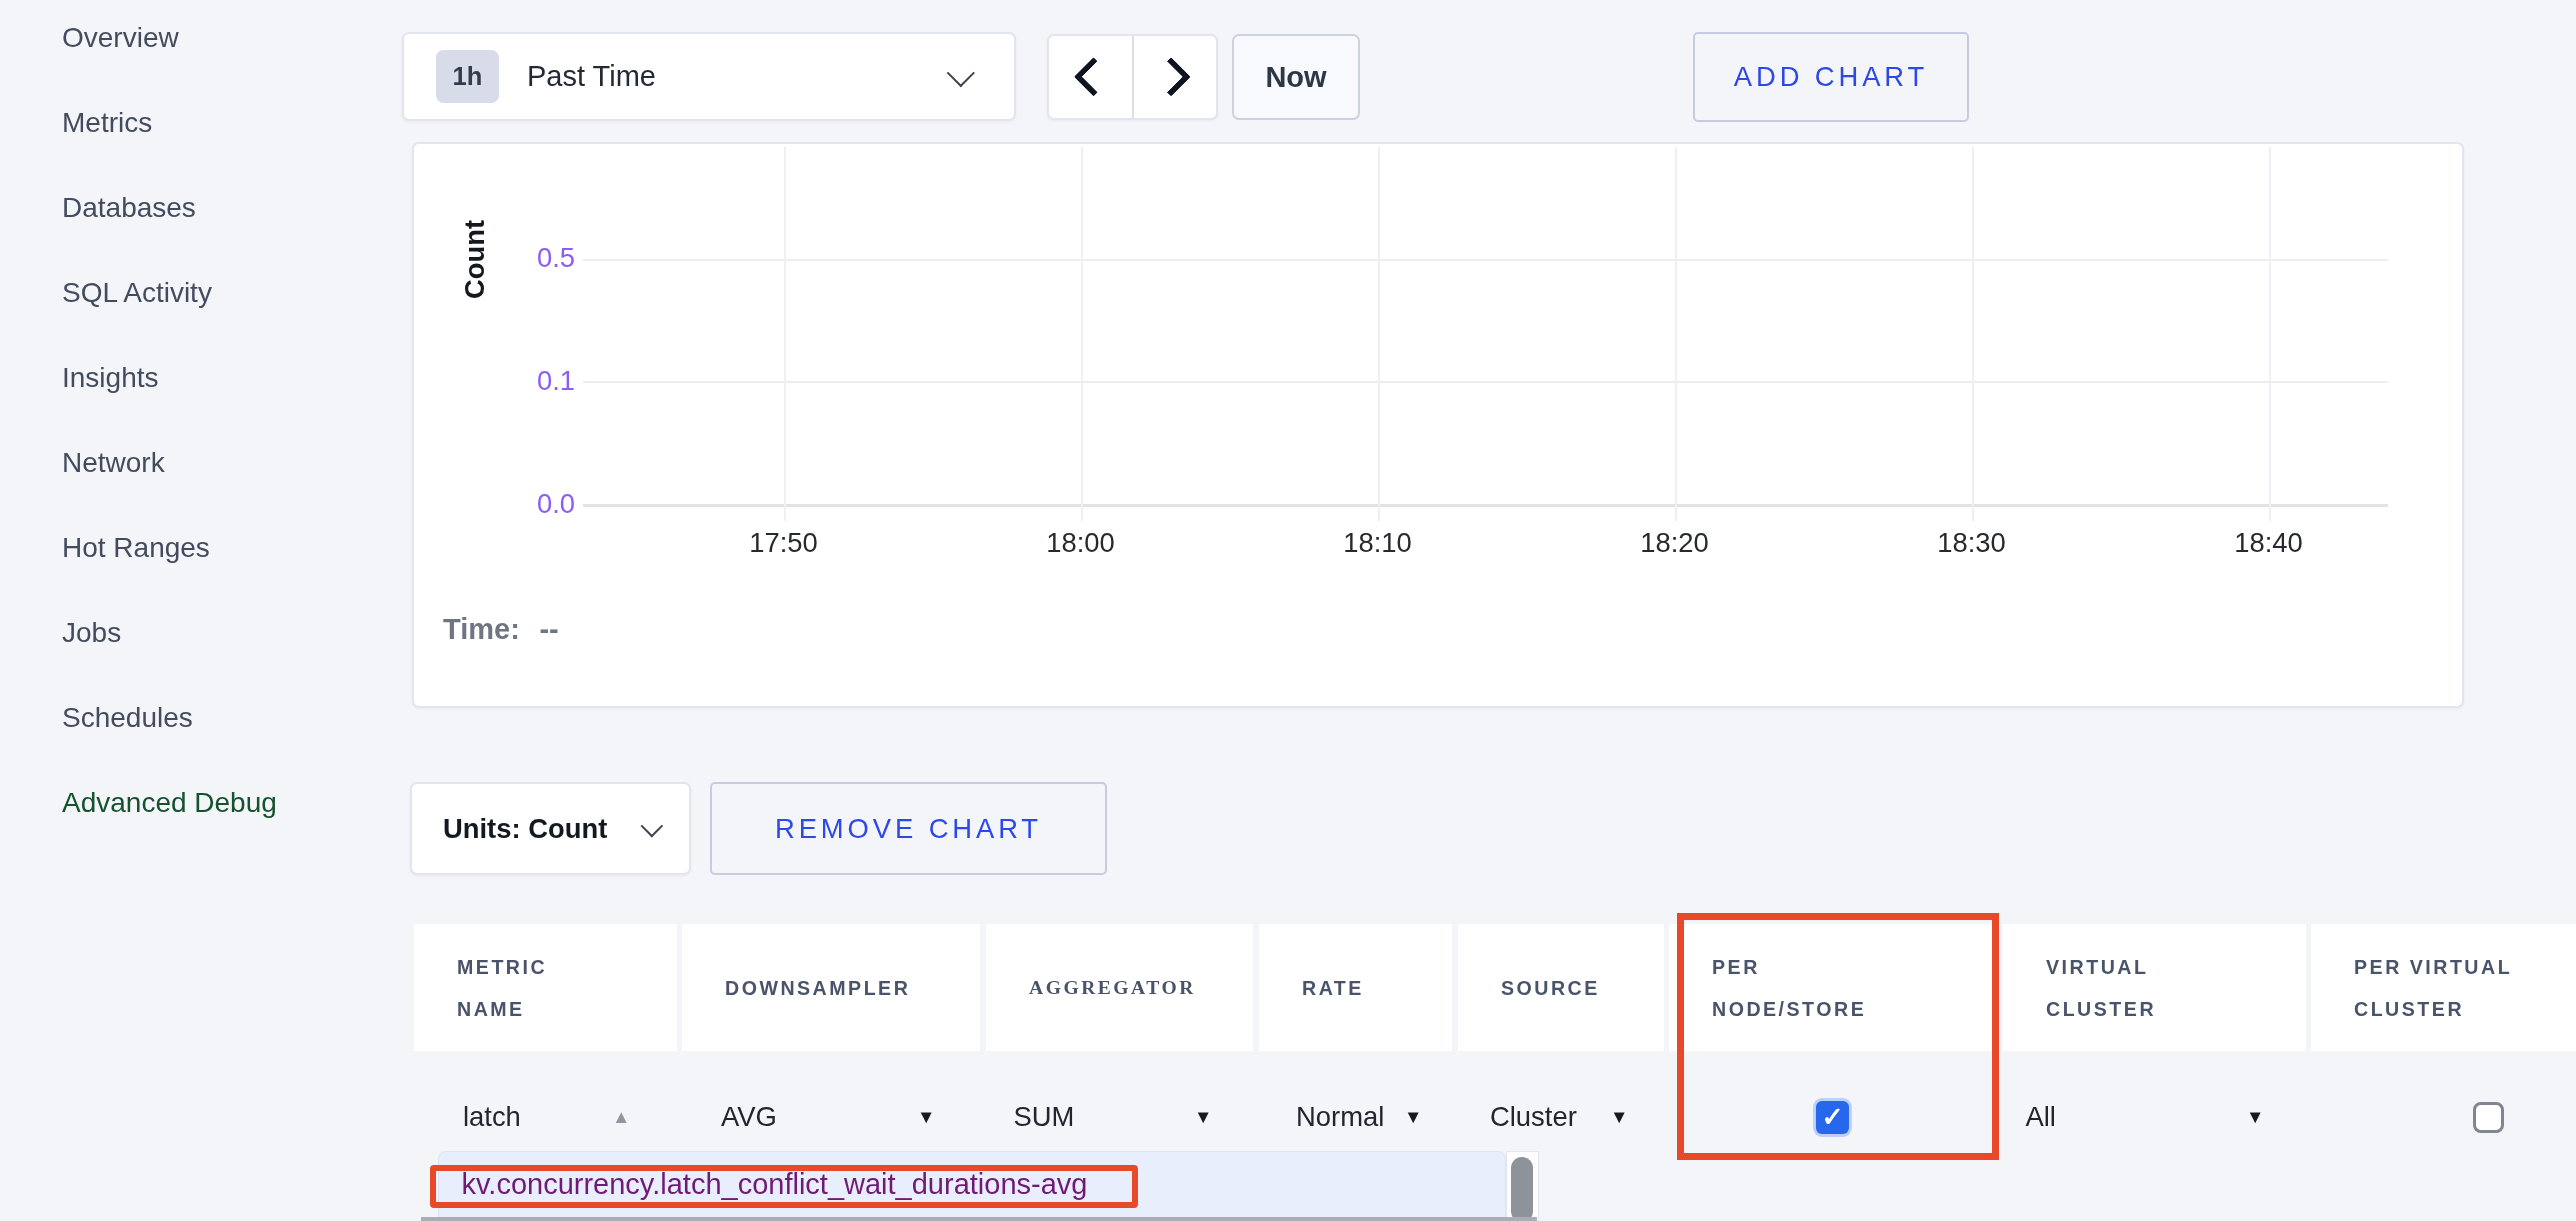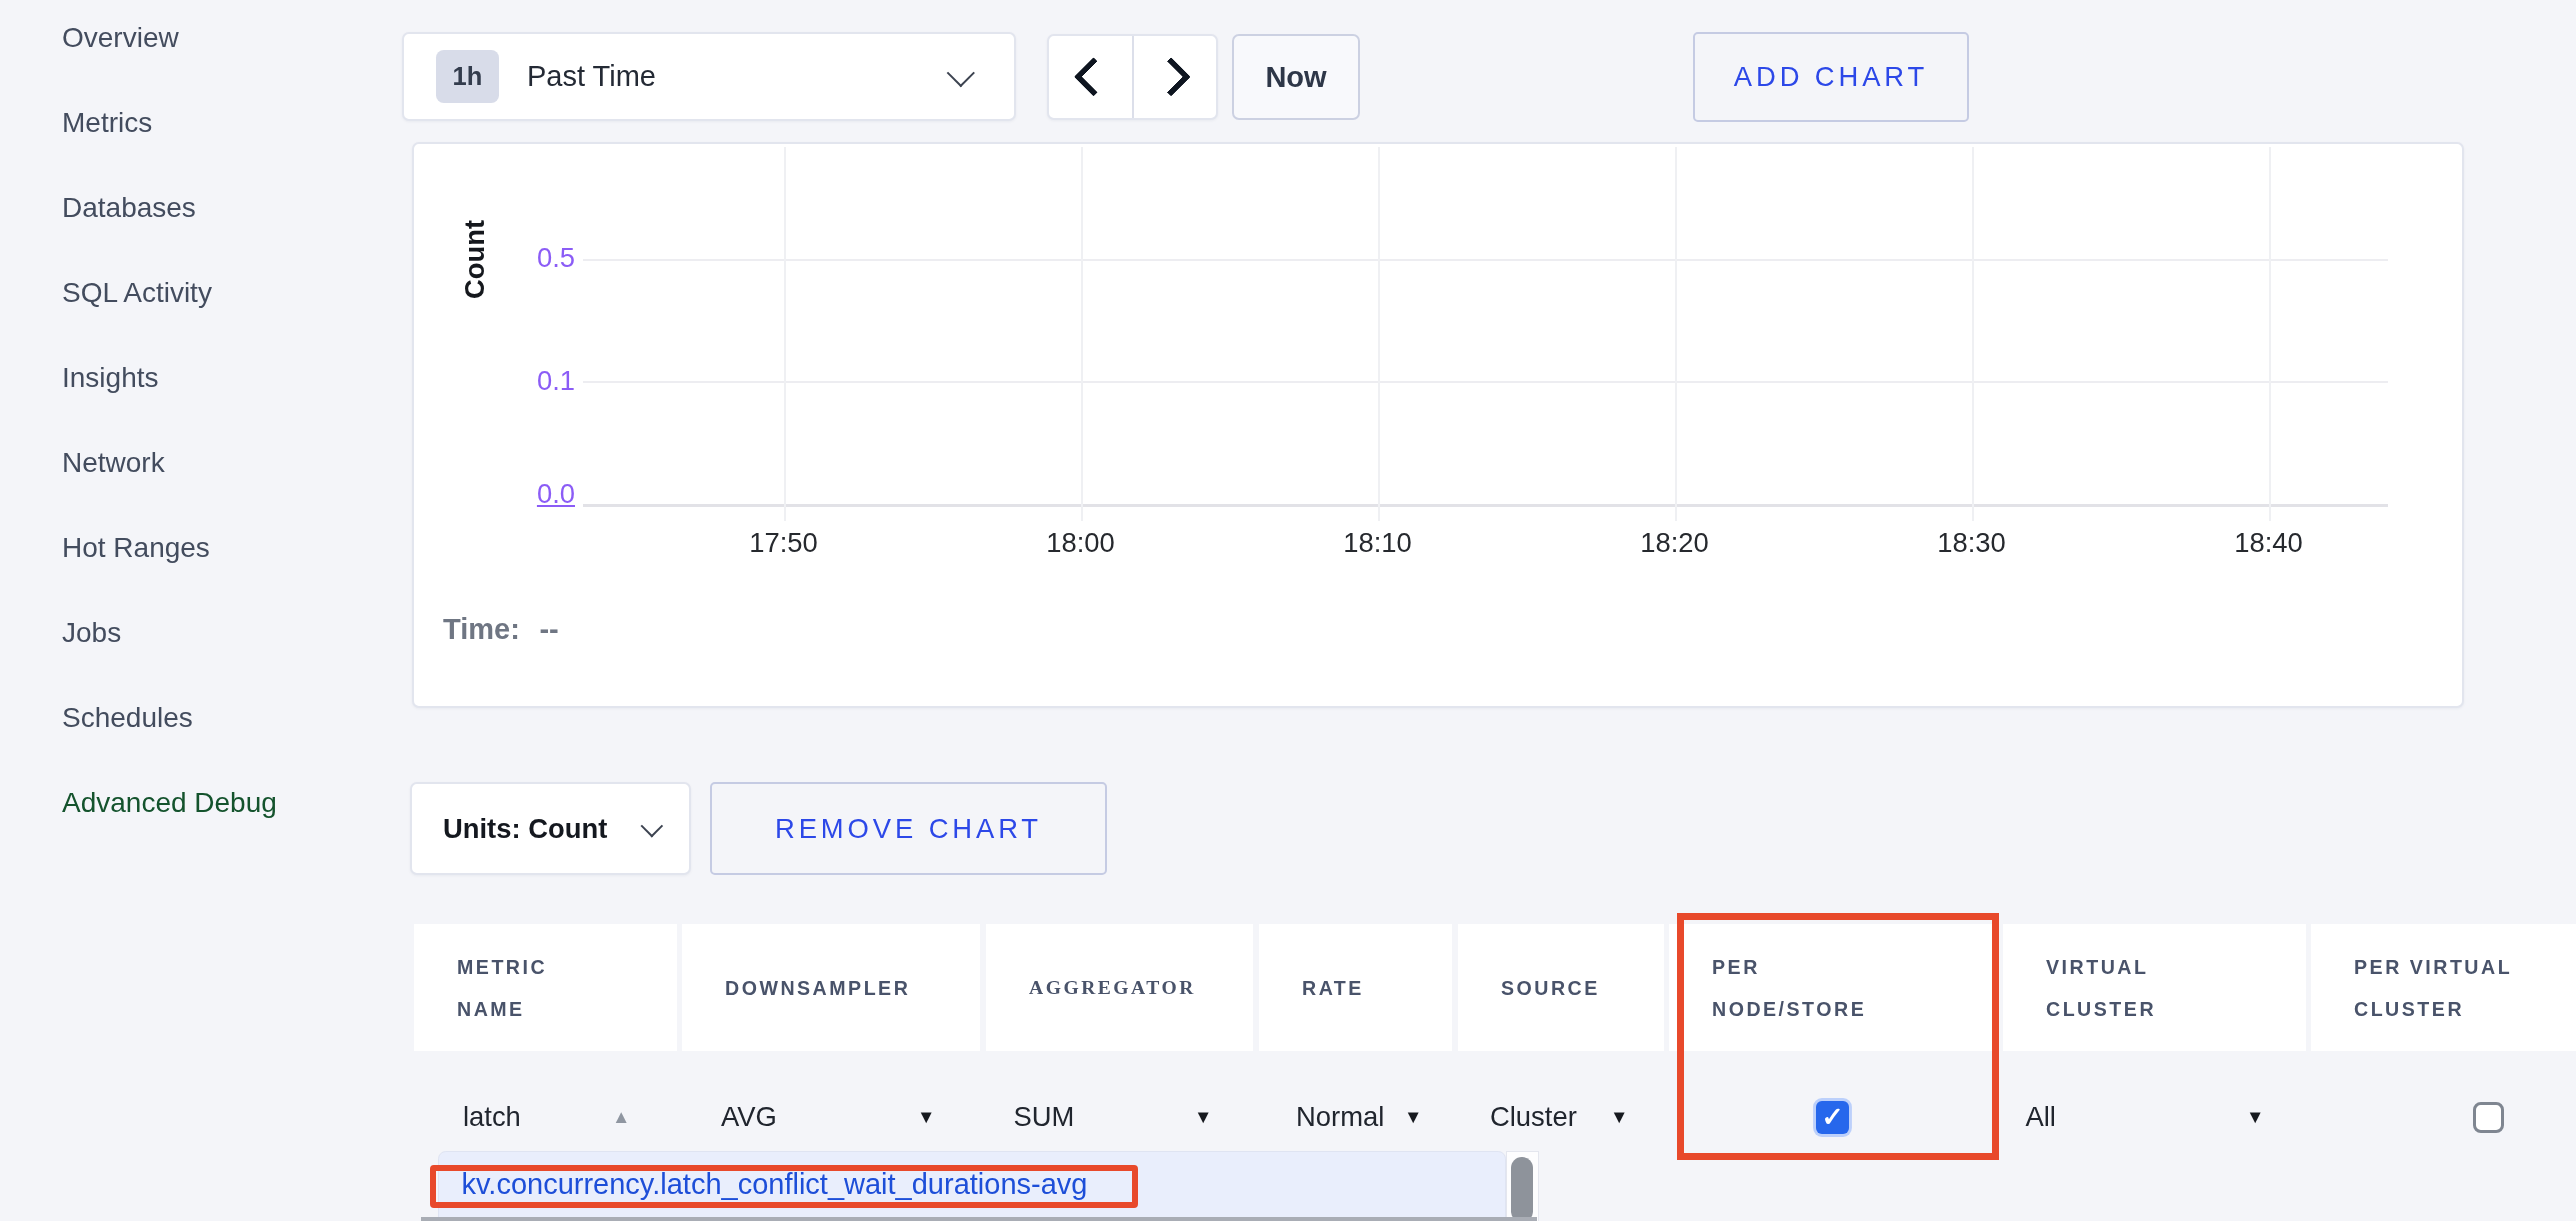--- a/index.html
+++ b/index.html
@@ -87,21 +87,21 @@
 
   .checkbox{width:33px;height:33px;border-radius:5.9px;cursor:pointer;box-sizing:border-box;}
   .checkbox.checked{background:var(--cbblue);box-shadow:0 0 0 2.9px #bcd0fb;
     display:flex;align-items:center;justify-content:center;
     color:#fff;font-size:26.5px;font-weight:bold;}
   .checkbox.unchecked{background:#fff;border:3.9px solid #7f8691;border-radius:7.8px;width:31px;height:31px;}
 
   
   .suggest-panel{left:438px;top:1151px;width:1066px;height:71px;background:#e9eefc;
     border:1px solid #dfe4f2;border-radius:7.8px 7.8px 0 0;}
-  .suggest-item{position:absolute;left:22.5px;top:15.7px;font-size:29px;color:#1d4ed8;cursor:pointer;}
+  .suggest-item{position:absolute;left:22.5px;top:15.7px;font-size:29px;color:#701a75;cursor:pointer;}
   .scrollbar{left:1506px;top:1151px;width:31px;height:71px;background:#fdfdfe;border:1px solid #e4e6ee;}
   .scroll-thumb{left:1511px;top:1157px;width:21.6px;height:65px;border-radius:10.8px;background:#8e939b;cursor:pointer;}
   .bottom-strip{left:421px;top:1217px;width:1116px;height:3.9px;background:#a9adb5;}
 
   
   .red-box{border:7.8px solid var(--red);box-sizing:border-box;pointer-events:none;}
   .red-box.col{left:1677px;top:913px;width:322px;height:247px;}
   .red-box.item{left:430px;top:1165px;width:708px;height:43px;border-width:6.9px;border-radius:3.9px;}
 </style>
 </head>
@@ -136,21 +136,21 @@
 </div>
 
 <div class="abs now-btn">Now</div>
 
 <div class="abs outline-btn add-chart">ADD CHART</div>
 
 <div class="card abs chart-card">
   <div class="ylabel">Count</div>
   <div class="plot" id="plot">
       <div class="gridline-h zero" style="top: 360px;"></div>
-      <div class="ytick" style="top: 334px; text-decoration: underline;">0.0</div>
+      <div class="ytick" style="top: 344px;">0.0</div>
       <div class="gridline-h" style="top: 237px;"></div>
       <div class="ytick" style="top: 221px;">0.1</div>
       <div class="gridline-h" style="top: 115px;"></div>
       <div class="ytick" style="top: 98px;">0.5</div>
       <div class="gridline-v" style="left: 370px;"></div>
       <div class="xtick" style="left: 301px;">17:50</div>
       <div class="gridline-v" style="left: 667px;"></div>
       <div class="xtick" style="left: 598px;">18:00</div>
       <div class="gridline-v" style="left: 964px;"></div>
       <div class="xtick" style="left: 895px;">18:10</div>

